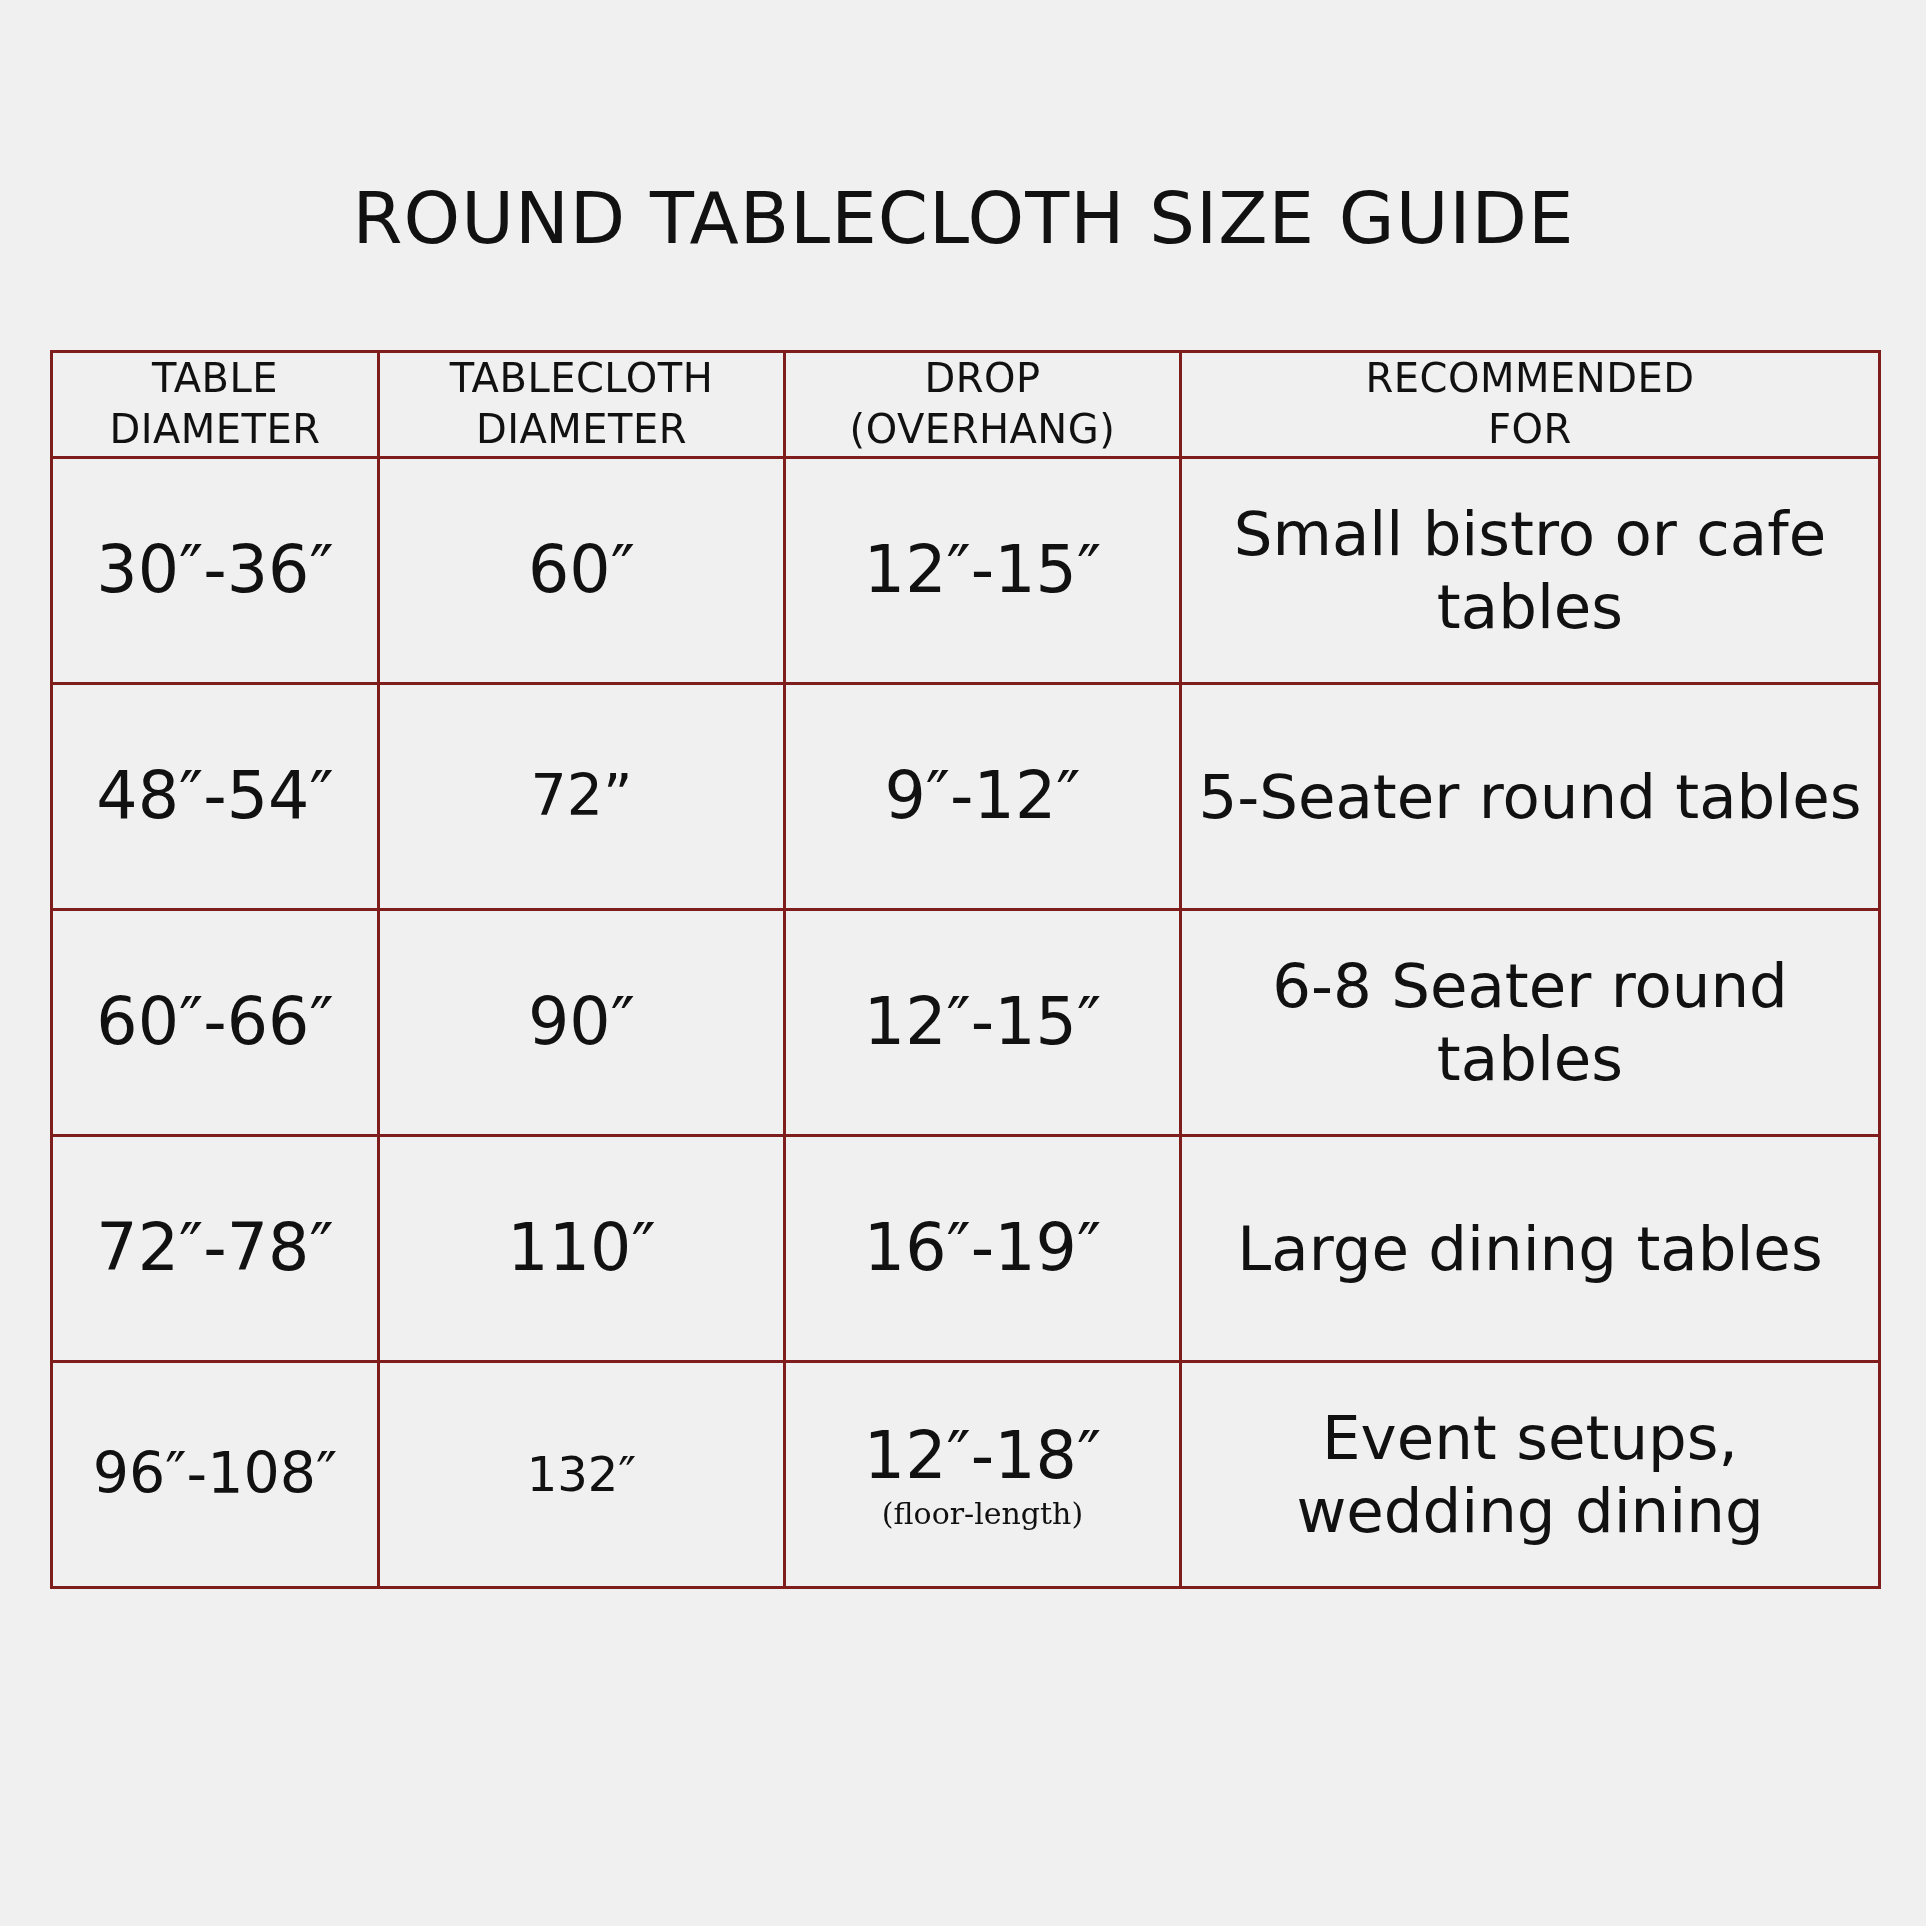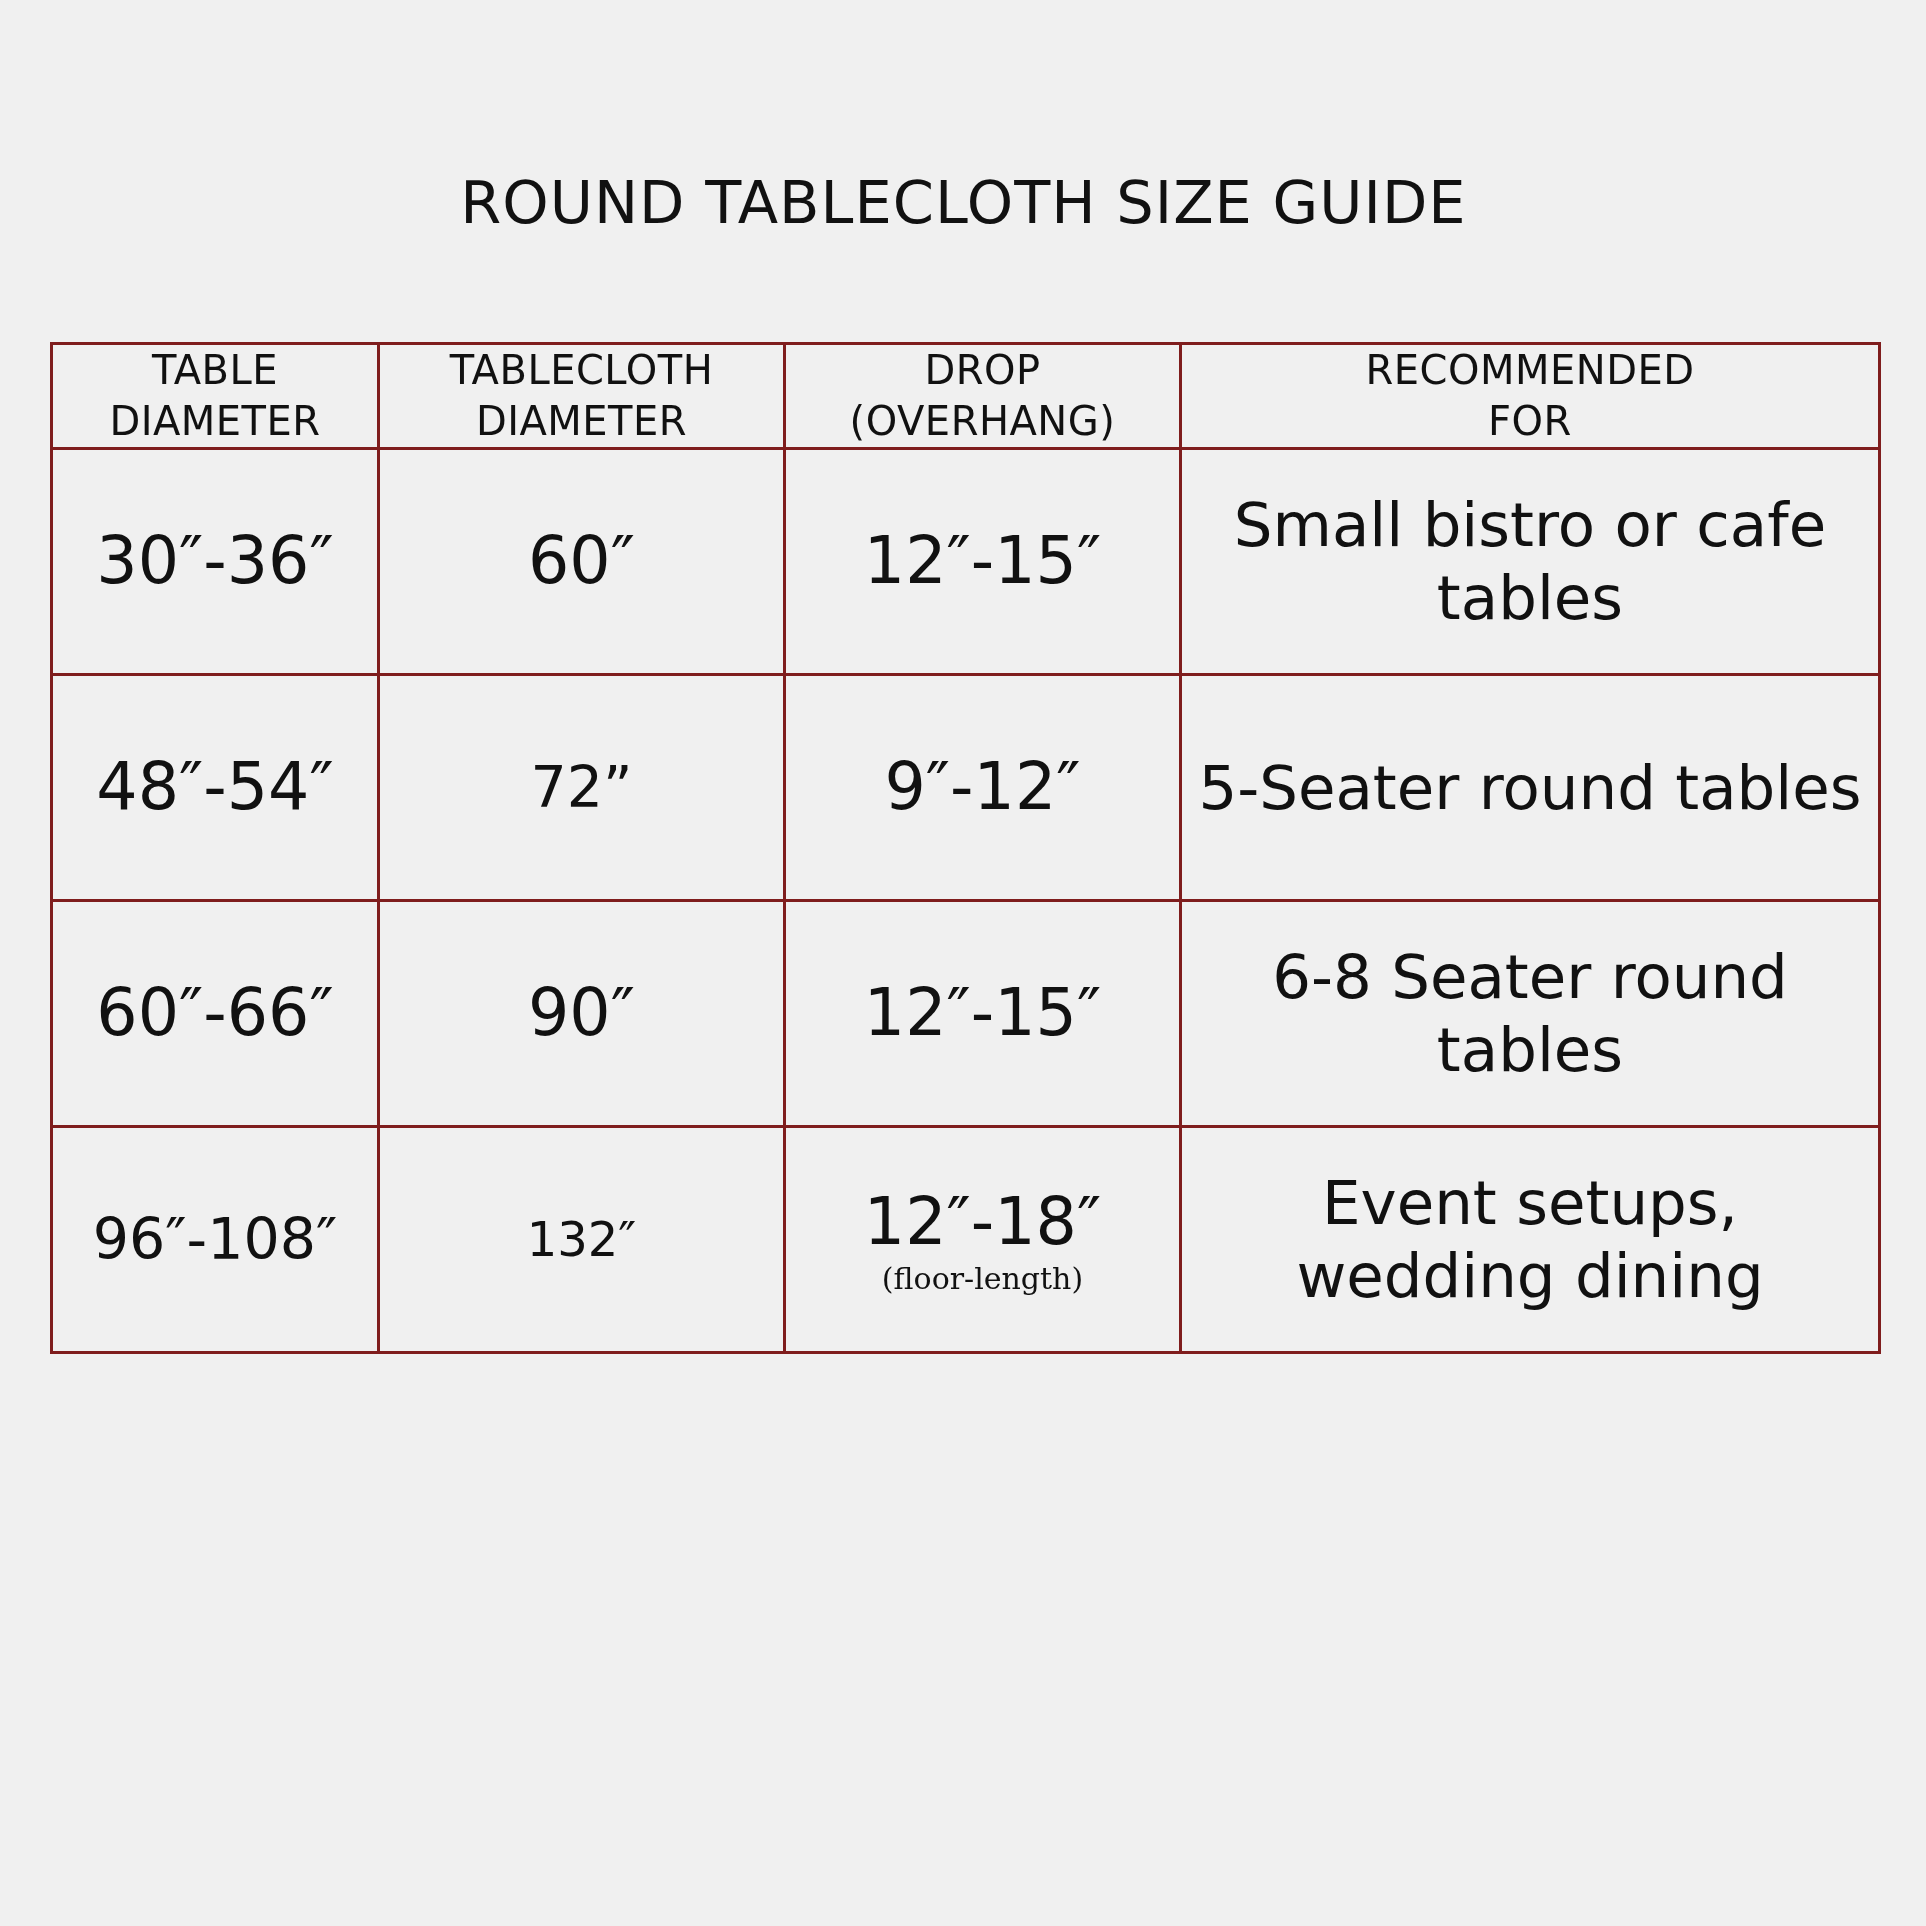--- a/index.html
+++ b/index.html
@@ -17,21 +17,21 @@
   .page {
     width: 1927px;
     height: 1927px;
     box-sizing: border-box;
     background: #f0f0f0;
     position: relative;
   }
   .title {
     text-align: center;
     font-family: "DejaVu Sans", sans-serif;
-    font-size: 59px;
+    font-size: 72px;
     font-weight: 400;
     letter-spacing: 1px;
     color: #111111;
     padding-top: 131px;
     padding-bottom: 0;
     line-height: 1.1;
   }
   .table-wrap {
     position: absolute;
     left: 50px;
@@ -140,20 +140,26 @@
           <td class="rec">5-Seater round tables</td>
         </tr>
 
         <tr>
           <td>60″-66″</td>
           <td class="diam">90″</td>
           <td>12″-15″</td>
           <td class="rec">6-8 Seater round tables</td>
         </tr>
 
+        <tr>
+          <td>72″-78″</td>
+          <td class="diam">110″</td>
+          <td>16″-19″</td>
+          <td class="rec">Large dining tables</td>
+        </tr>
 
 
         <tr class="last">
           <td class="small-val">96″-108″</td>
           <td class="diam">132″</td>
           <td>
             <span>12″-18″</span>
             <span class="note">(floor-length)</span>
           </td>
           <td class="rec">Event setups, wedding dining</td>

